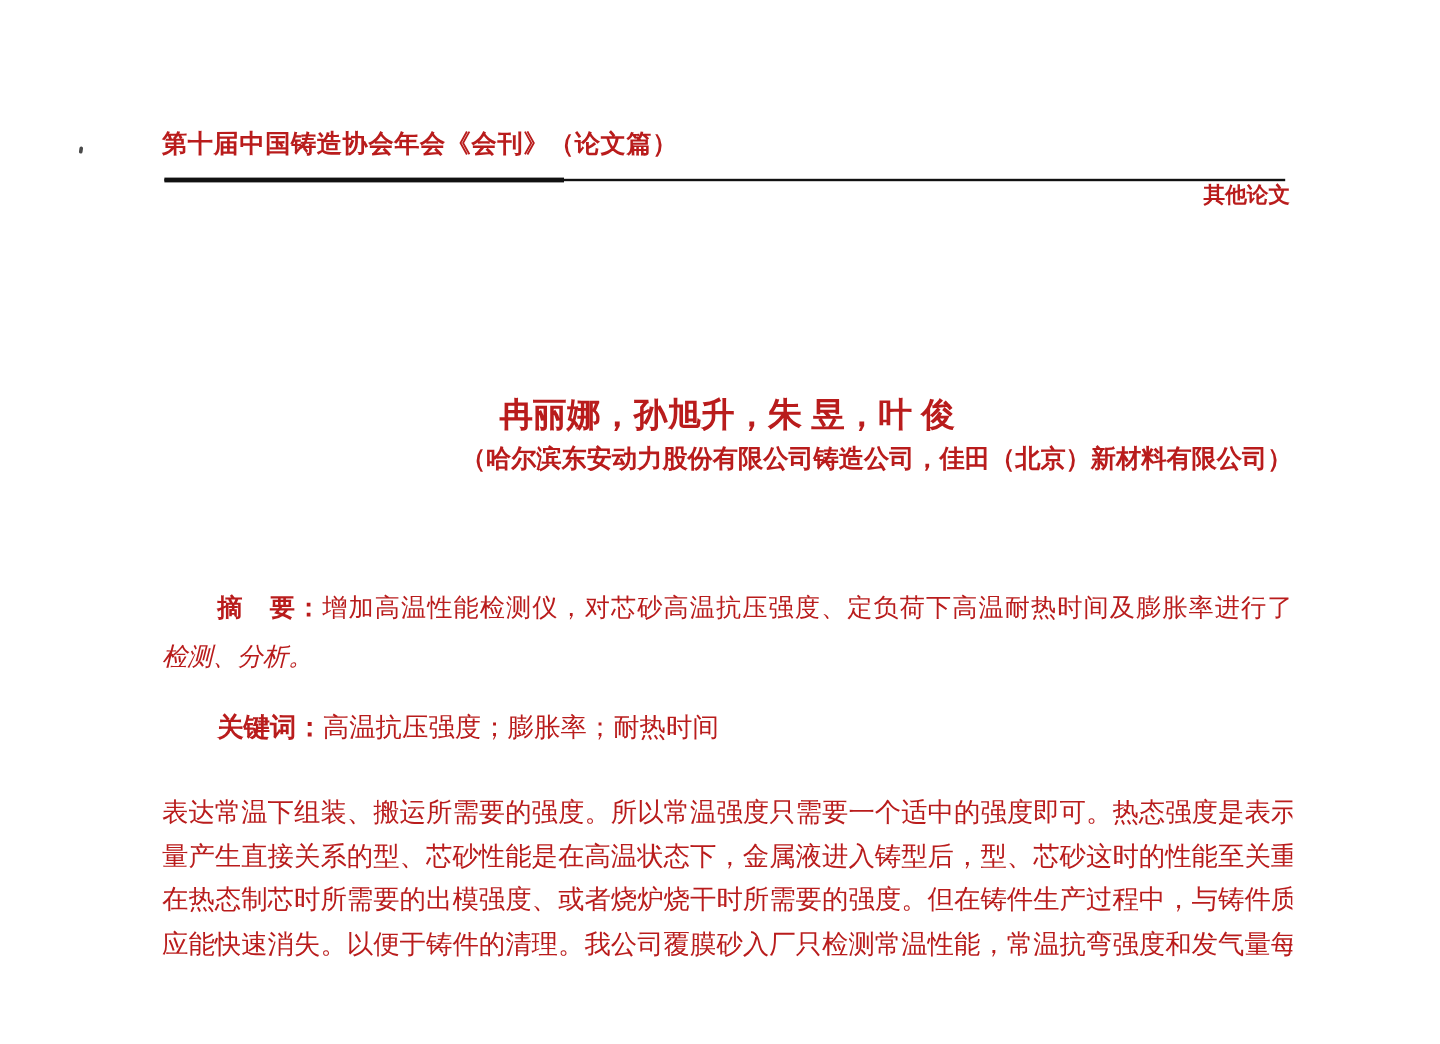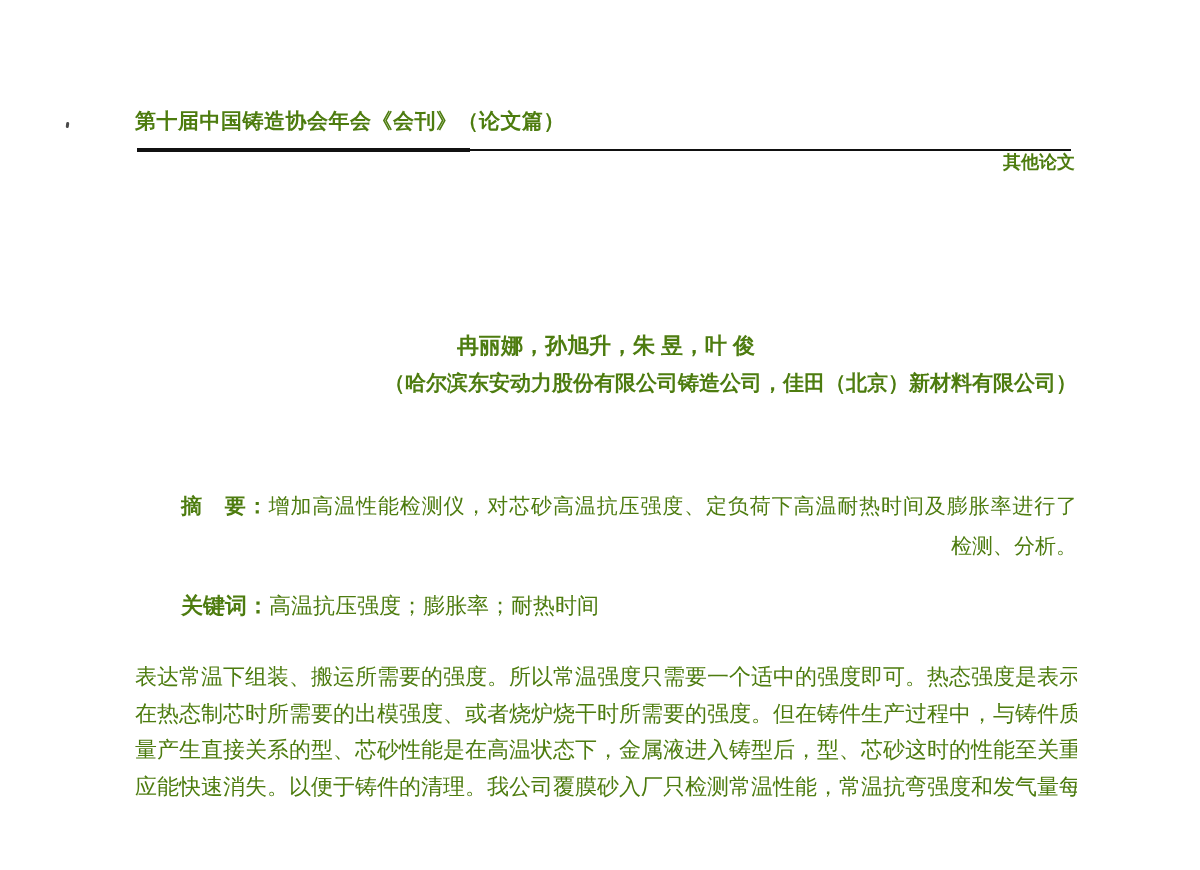--- a/index.html
+++ b/index.html
@@ -2,21 +2,21 @@
 <html lang="zh"><head>
 <meta charset="utf-8">
 <style>
   html,body{margin:0;padding:0;background:#e8e8e8;}
   .page{
     position:relative;
     width:1200px;height:870px;
     margin:0 auto;
     background:#ffffff;
     overflow:hidden;
-    color:#4d7c0f;
+    color:#b91c1c;
     font-family:"Liberation Serif","DejaVu Serif",serif;
   }
   
   .running-head-left{
     position:absolute;left:135px;top:108px;
     font-family:"Liberation Sans","DejaVu Sans",sans-serif;
     font-weight:bold;font-size:21px;line-height:26px;
     letter-spacing:0.5px;white-space:nowrap;
   }
   .running-head-right{
@@ -42,39 +42,39 @@
     position:absolute;left:135px;top:243px;width:942px;
     text-align:center;
     font-family:"Liberation Sans","DejaVu Sans",sans-serif;
     font-weight:bold;font-size:45px;line-height:56px;
     letter-spacing:1px;white-space:nowrap;
   }
   .article-authors{
     position:absolute;left:135px;top:332px;width:942px;
     text-align:center;
     font-family:"Liberation Sans","DejaVu Sans",sans-serif;
-    font-weight:bold;font-size:22px;line-height:28px;white-space:nowrap;
+    font-weight:bold;font-size:28px;line-height:28px;white-space:nowrap;
   }
   .article-affiliation{
     position:absolute;left:135px;top:369px;width:942px;
     text-align:right;
     font-family:"Liberation Sans","DejaVu Sans",sans-serif;
     font-weight:bold;font-size:21px;line-height:28px;white-space:nowrap;
   }
   
   .abstract{
     position:absolute;left:135px;top:486px;width:942px;
     font-size:21px;line-height:40px;
   }
   .abstract-line1{
     text-indent:46px;
     text-align:justify;text-align-last:justify;
     white-space:nowrap;
   }
-  .abstract-line2{text-align:right;}
+  .abstract-line2{text-align:left;font-style:italic;}
   .inline-label{
     font-family:"Liberation Sans","DejaVu Sans",sans-serif;
     font-weight:bold;
   }
   .keywords{
     position:absolute;left:135px;top:591px;width:942px;
     font-size:22px;line-height:30px;
     padding-left:0;text-indent:46px;white-space:nowrap;
   }
   
@@ -108,18 +108,18 @@
     </div>
     <div class="abstract-line2">检测、分析。</div>
   </div>
 
   <div class="keywords">
     <span class="inline-label">关键词：</span><span>高温抗压强度；膨胀率；耐热时间</span>
   </div>
 
   <div class="body-text">
     <div class="body-line">表达常温下组装、搬运所需要的强度。所以常温强度只需要一个适中的强度即可。热态强度是表示</div>
+    <div class="body-line">量产生直接关系的型、芯砂性能是在高温状态下，金属液进入铸型后，型、芯砂这时的性能至关重</div>
     <div class="body-line">在热态制芯时所需要的出模强度、或者烧炉烧干时所需要的强度。但在铸件生产过程中，与铸件质</div>
-    <div class="body-line">量产生直接关系的型、芯砂性能是在高温状态下，金属液进入铸型后，型、芯砂这时的性能至关重</div>
     <div class="body-line">应能快速消失。以便于铸件的清理。我公司覆膜砂入厂只检测常温性能，常温抗弯强度和发气量每</div>
   </div>
 
 </div>
 
 </body></html>

